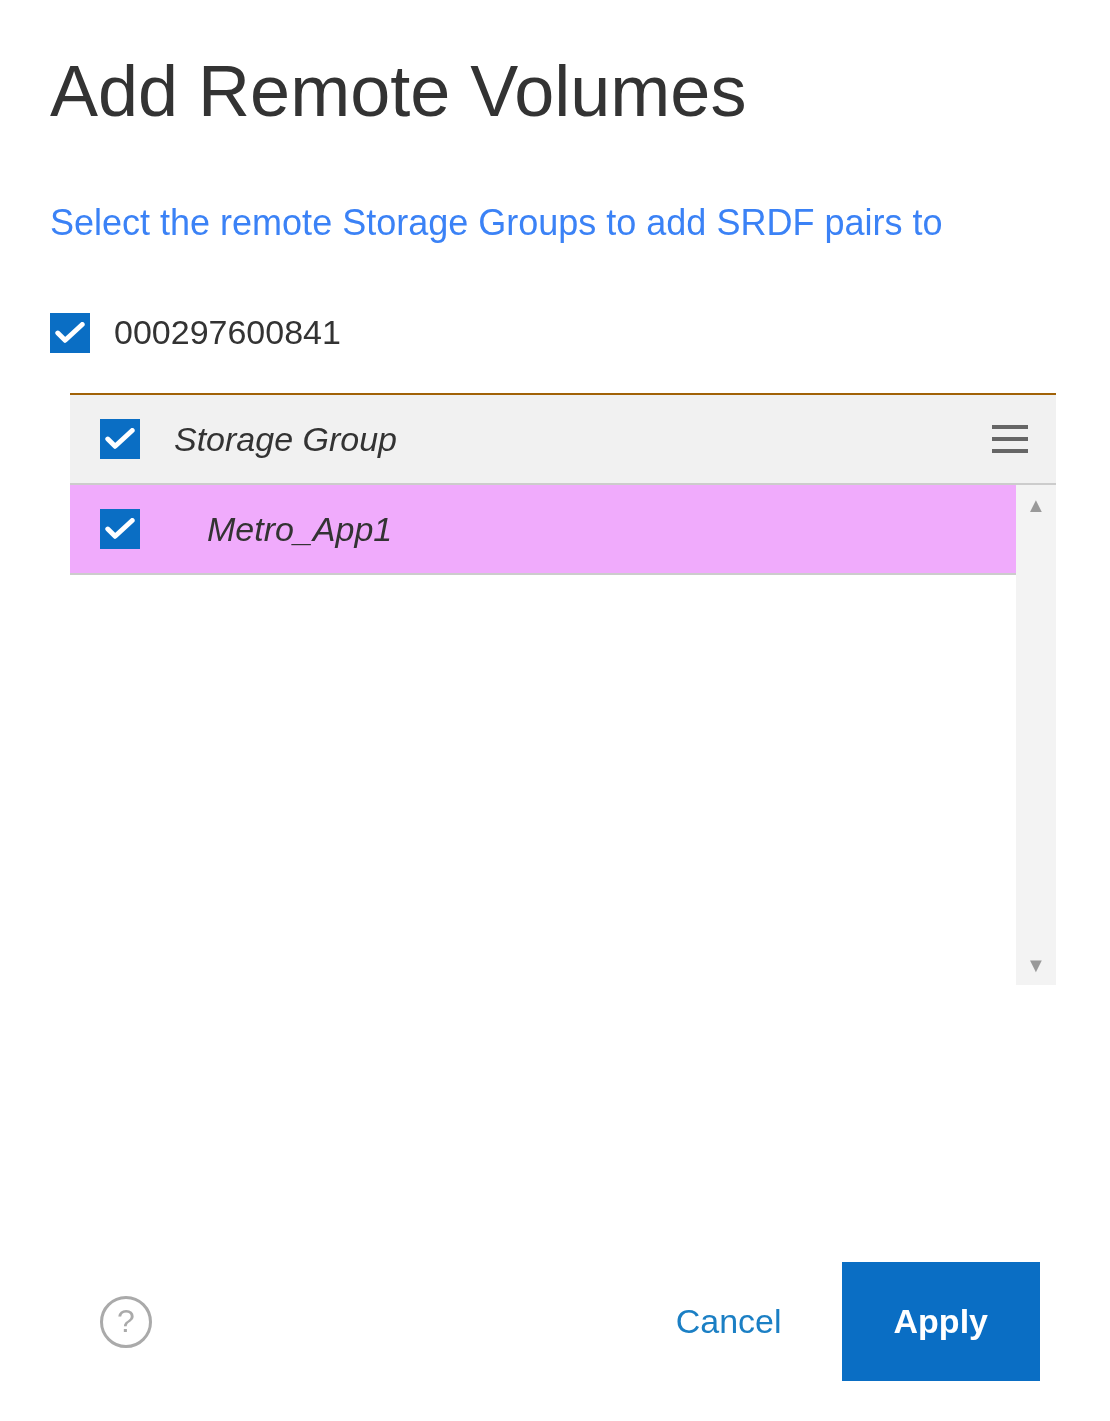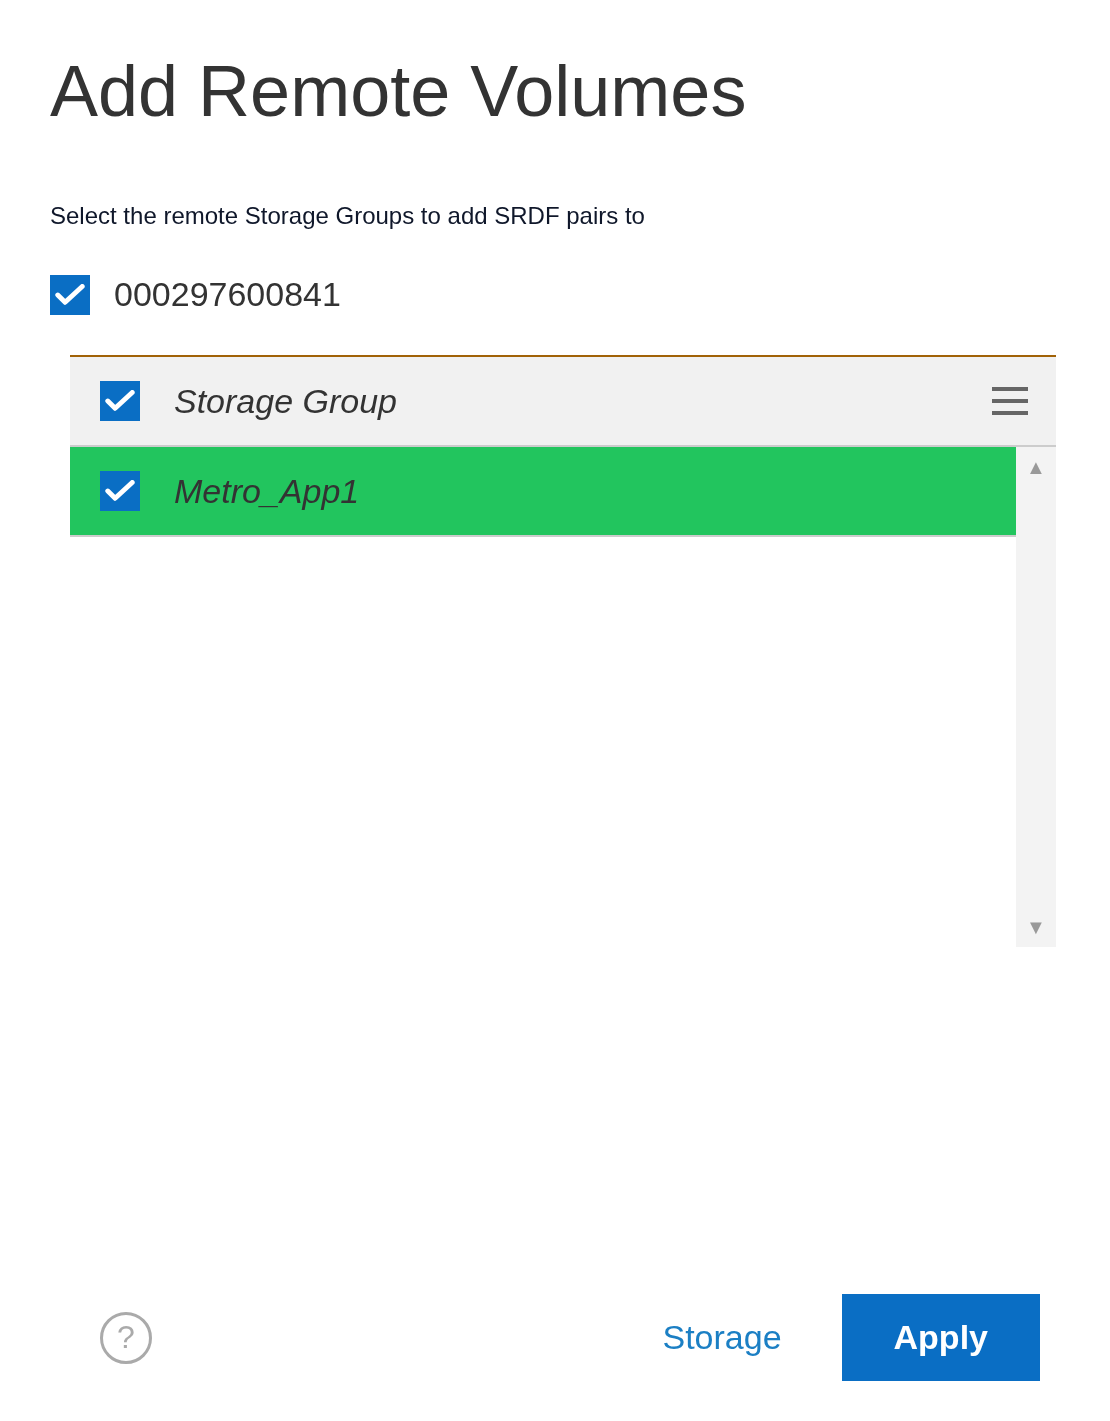--- a/index.html
+++ b/index.html
@@ -16,23 +16,23 @@
       display: flex;
       flex-direction: column;
     }
     .dialog-title {
       font-size: 72px;
       font-weight: 400;
       color: #333;
       margin-bottom: 70px;
     }
     .instruction {
-      font-size: 24px;
-      color: #0f172a;
-      margin-bottom: 45px;
+      font-size: 36px;
+      color: #3b82f6;
+      margin-bottom: 69px;
     }
     .array-checkbox-row {
       display: flex;
       gap: 24px;
       margin-bottom: 40px;
     }
     .checkbox {
       width: 40px;
       height: 40px;
       background: #0a6ec4;
@@ -88,25 +88,26 @@
       background: #666;
       width: 100%;
     }
     .table-body {
       display: flex;
     }
     .rows {
       flex: 1;
     }
     .table-row {
-      background: #22c55e;
+      background: #f0abfc;
       border-bottom: 2px solid #ccc;
       display: flex;
       align-items: center;
       padding: 24px 20px 24px 30px;
+      gap: 33px;
     }
     .table-row .checkbox {
       margin-right: 34px;
     }
     .row-label {
       font-size: 34px;
       color: #333;
     }
     .scrollbar {
       width: 40px;
@@ -153,21 +154,21 @@
       border: none;
       cursor: pointer;
       margin-right: 60px;
       font-weight: 500;
     }
     .apply-btn {
       background: #0a6ec4;
       color: #fff;
       font-size: 34px;
       border: none;
-      padding: 24px 52px;
+      padding: 40px 52px;
       cursor: pointer;
       font-weight: 600;
       margin-right: 20px;
     }
   </style>
 </head>
 <body>
 
 <h1 class="dialog-title">Add Remote Volumes</h1>
 
@@ -210,15 +211,15 @@
     <div class="scrollbar">
       <div class="scroll-arrow">▲</div>
       <div class="scroll-arrow">▼</div>
     </div>
   </div>
 </div>
 
 <div class="footer">
   <div class="help-icon">?</div>
   <div class="footer-spacer"></div>
-  <button class="cancel-btn">Storage</button>
+  <button class="cancel-btn">Cancel</button>
   <button class="apply-btn">Apply</button>
 </div>
 
 </body></html>

